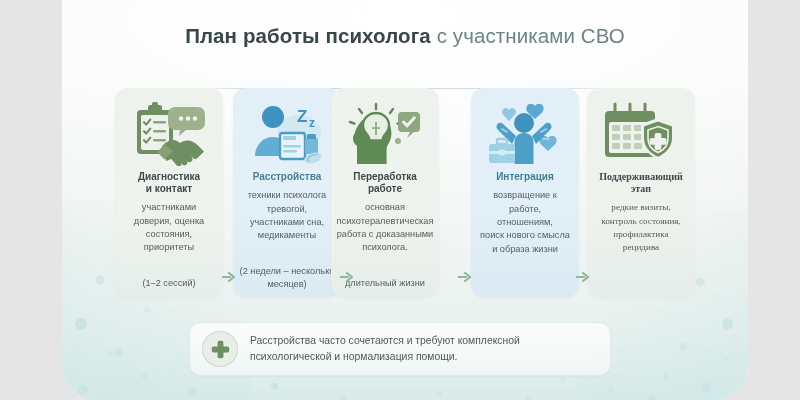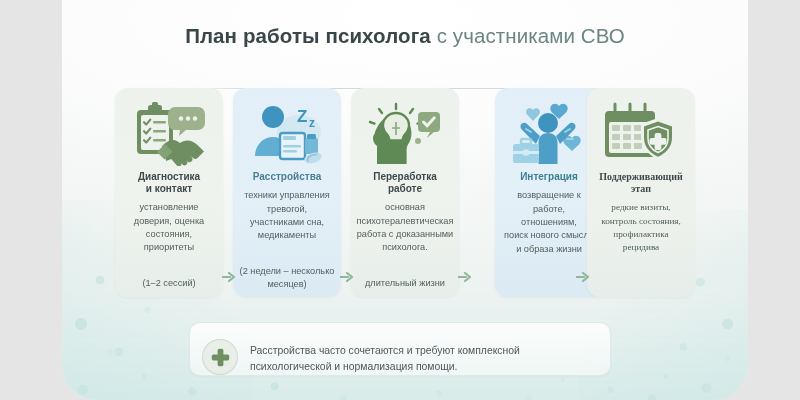--- a/index.html
+++ b/index.html
@@ -105,21 +105,21 @@
   
   .arrow{position:absolute;top:183px;width:16px;height:12px;}
   .arrow svg{display:block;}
 
   
   .note{
     position:absolute;left:189px;top:322px;width:420px;height:52px;
     border-radius:11px;
     background:linear-gradient(to bottom, rgba(255,255,255,.80), rgba(250,252,251,.62));
     border:1px solid rgba(205,219,216,.55);
-    display:flex;align-items:flex-end;
+    display:flex;align-items:center;
     box-shadow:0 1px 2px rgba(100,120,118,.05);
   }
   .note-badge{
     width:34px;height:34px;margin-left:12px;margin-right:12px;flex:0 0 auto;
     border-radius:50%;
     background:#e9eee9;
     border:1px solid rgba(198,213,198,.8);
     display:flex;align-items:center;justify-content:center;
   }
   .note-text{font-size:10.4px;line-height:1.55;color:#4c5a59;padding-right:14px;}
@@ -172,21 +172,21 @@
             <path d="M33 44c3-3 7-6 11-6 3 0 5 1.5 7 3 2-1.6 4.6-2.6 7.5-2.6 4 0 7.5 2 10.5 5l6 6-6.5 6.5c-1.4 1.4-3 1.4-4.3.2l-3-2.6 1.6 1.8c1.3 1.4 1 3-.4 4.2-1.4 1.1-3 .9-4.2-.3l-.9-1 .5.7c1.1 1.3.8 2.9-.6 3.9-1.4 1-3 .7-4-.5l-1.1-1.3c.7 1.1.3 2.4-.9 3.1-1.2.7-2.6.4-3.4-.6l-5.5-6.4-5.2 1.8z" fill="#6f8f62"></path>
             <path d="M36 42l-8 8 7.5 7.5 8-8z" fill="#85a176"></path>
           </g>
         </svg>
       </div>
       <div class="card-title dark">
         <span>Диагностика</span><br>
         <span>и контакт</span>
       </div>
       <div class="card-desc">
-        <span>установление</span><br>
+        <span>участниками</span><br>
         <span>доверия, оценка</span><br>
         <span>состояния, приоритеты</span>
         <span class="sub">(1–2 сессий)</span>
       </div>
     </div>
 
     <div class="card blue" style="left:233px">
       <div class="card-icon">
         <svg width="80" height="64" viewBox="0 0 80 64">
 
@@ -207,29 +207,29 @@
           <rect x="60" y="32" width="9" height="5" rx="1.5" fill="#4a9cc4"></rect>
 
           <ellipse cx="66" cy="56" rx="9" ry="5" fill="#bfdeec" transform="rotate(-18 66 56)"></ellipse>
           <path d="M61.5 59.5a9 5 0 0 1 8.6-7" fill="none" stroke="#8cc4dd" stroke-width="1.6"></path>
         </svg>
       </div>
       <div class="card-title teal">
         <span>Расстройства</span>
       </div>
       <div class="card-desc">
-        <span>техники управления</span><br>
+        <span>техники психолога</span><br>
         <span>тревогой,</span><br>
         <span>участниками сна,</span><br>
         <span>медикаменты</span>
         <span class="sub">(2 недели – несколько месяцев)</span>
       </div>
     </div>
 
-    <div class="card green" style="left:351px">
+    <div class="card green" style="left:331px">
       <div class="card-icon">
         <svg width="80" height="64" viewBox="0 0 80 64">
 
           <path d="M12 62V44c-1-1-4-3-4-8 0-1.5.6-3 1.6-4.3C11 27 14 20 21 15.5c6-3.9 13-3.4 18 .3 5 3.6 7.4 9 7.4 15.2 0 5-1.2 8-2.8 10.5-1.3 2-2 4-2 6.5V62z" fill="#5f8a55"></path>
 
           <path d="M31 11c7.2 0 13 5.5 13 12.3 0 4.3-2.3 7.3-4.3 9.4-1.2 1.3-1.9 2.4-1.9 4.1v1.5H24.2v-1.5c0-1.7-.7-2.8-1.9-4.1-2-2.1-4.3-5.1-4.3-9.4C18 16.5 23.8 11 31 11z" fill="#e8eee3" stroke="#5f8a55" stroke-width="2.3"></path>
           <rect x="25" y="39" width="12" height="3.3" rx="1.6" fill="#5f8a55"></rect>
           <rect x="26.5" y="43.5" width="9" height="3" rx="1.5" fill="#5f8a55"></rect>
           <path d="M31 20v13M27 26h8" stroke="#8aab7d" stroke-width="1.7" fill="none"></path>
 
@@ -253,21 +253,21 @@
       </div>
       <div class="card-desc">
         <span>основная</span><br>
         <span>психотералевтическая</span><br>
         <span>работа с доказанными</span><br>
         <span>психолога.</span>
         <span class="sub">длительный жизни</span>
       </div>
     </div>
 
-    <div class="card blue" style="left:495px">
+    <div class="card blue" style="left:471px">
       <div class="card-icon">
         <svg width="80" height="64" viewBox="0 0 80 64">
 
           <path d="M24 8c1.6-2.3 5-2.3 6.4 0 1 1.6.5 3.6-.8 5.1L24 19l-5.6-5.9c-1.3-1.5-1.8-3.5-.8-5.1 1.4-2.3 4.8-2.3 6.4 0z" fill="#8fc6e0"></path>
           <path d="M50 4c2-2.9 6.3-2.9 8 0 1.3 2 .7 4.5-1 6.4L50 17l-7-6.6c-1.7-1.9-2.3-4.4-1-6.4 1.7-2.9 6-2.9 8 0z" fill="#5aa8cf"></path>
           <path d="M63 36c2-2.9 6.3-2.9 8 0 1.3 2 .7 4.5-1 6.4L63 49l-7-6.6c-1.7-1.9-2.3-4.4-1-6.4 1.7-2.9 6-2.9 8 0z" fill="#6fb5d8"></path>
 
           <circle cx="39" cy="21" r="10" fill="#3f93bf"></circle>
           <path d="M39 31c6 0 9.5 4 9.5 9.5V62h-19V40.5C29.5 35 33 31 39 31z" fill="#4d9fc8"></path>
           <path d="M31 34L18 22c-1.6-1.6-4-1.6-5.5 0-1.5 1.6-1.4 4 .2 5.5L27 42z" fill="#4d9fc8"></path>

